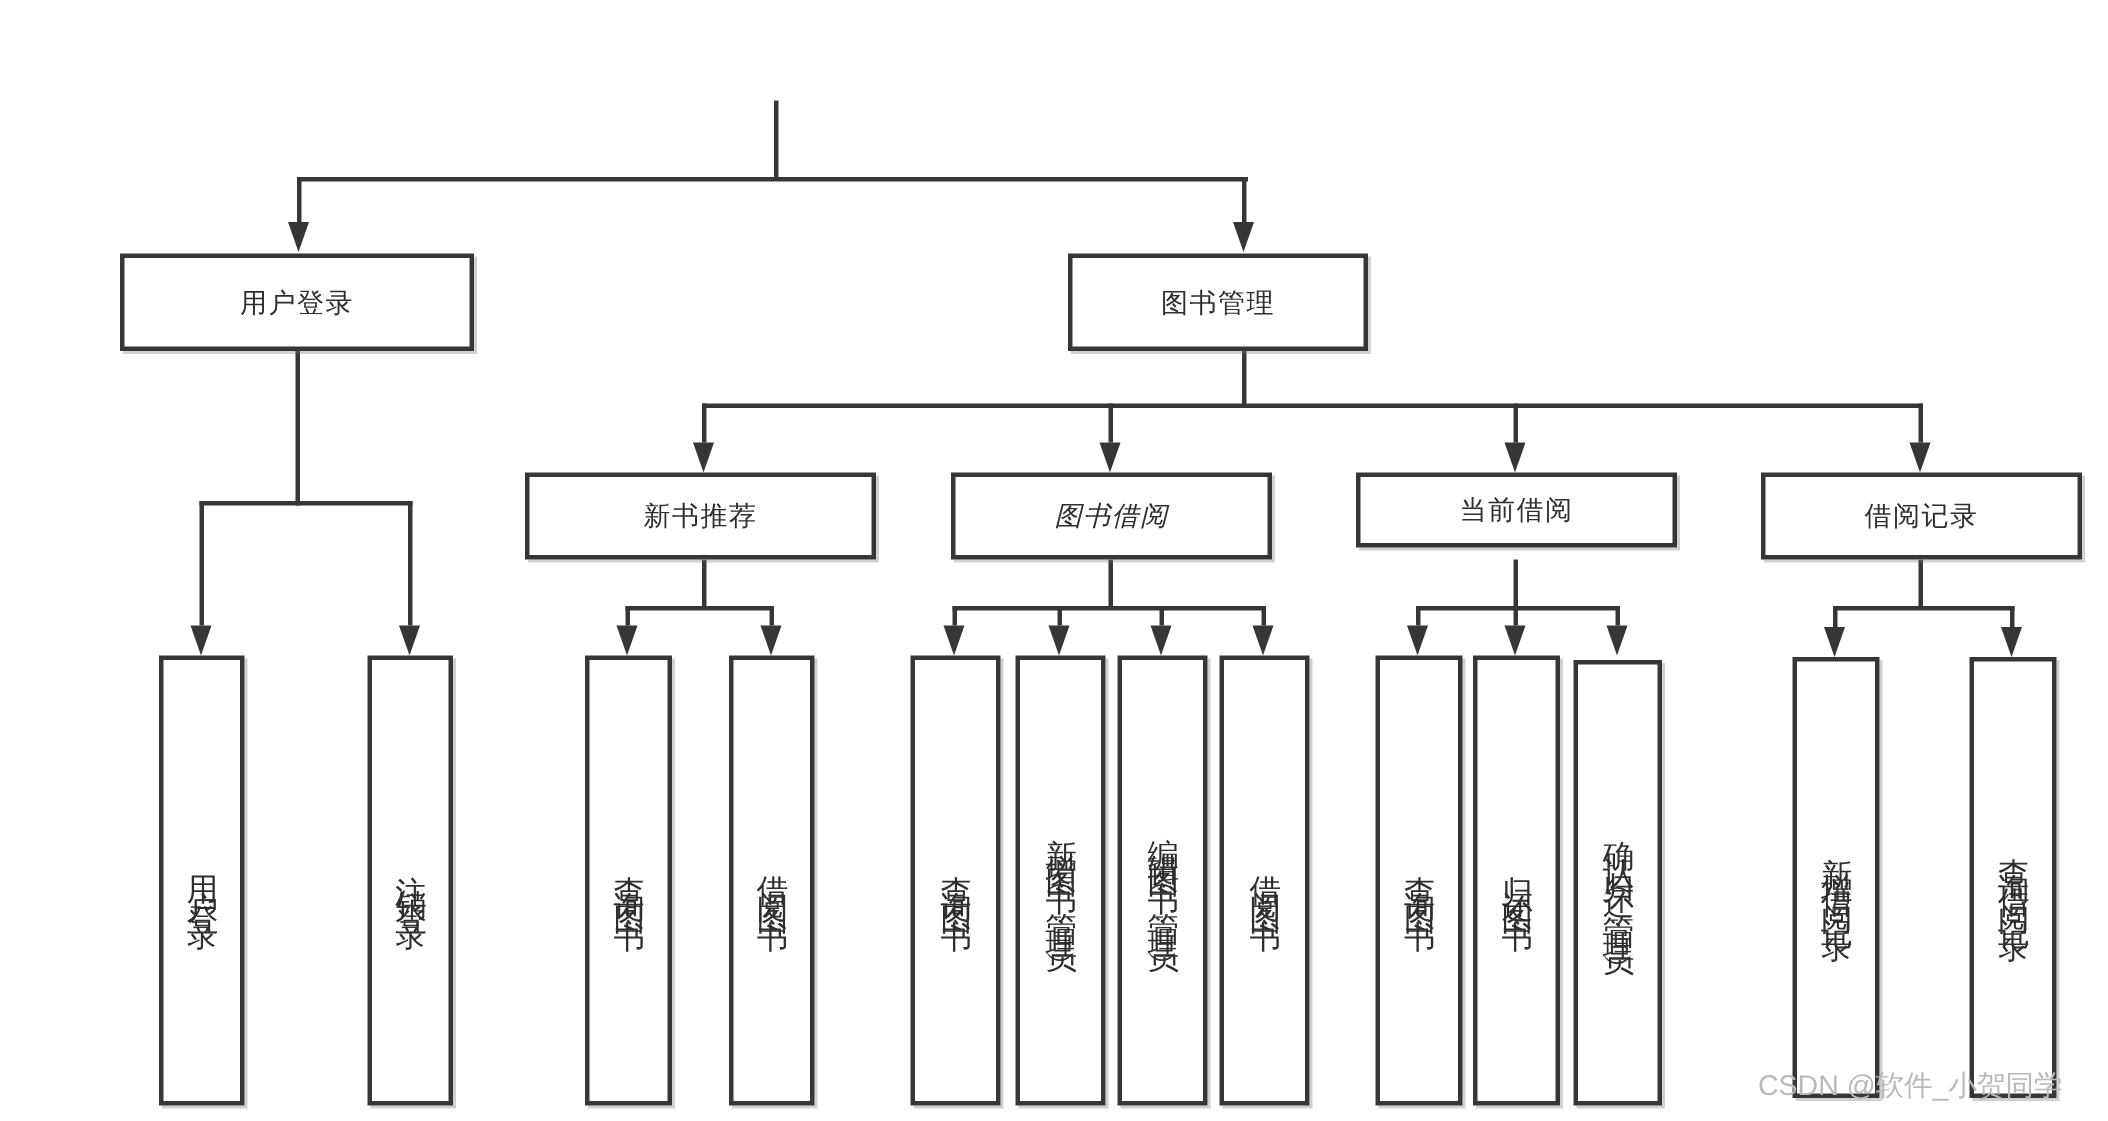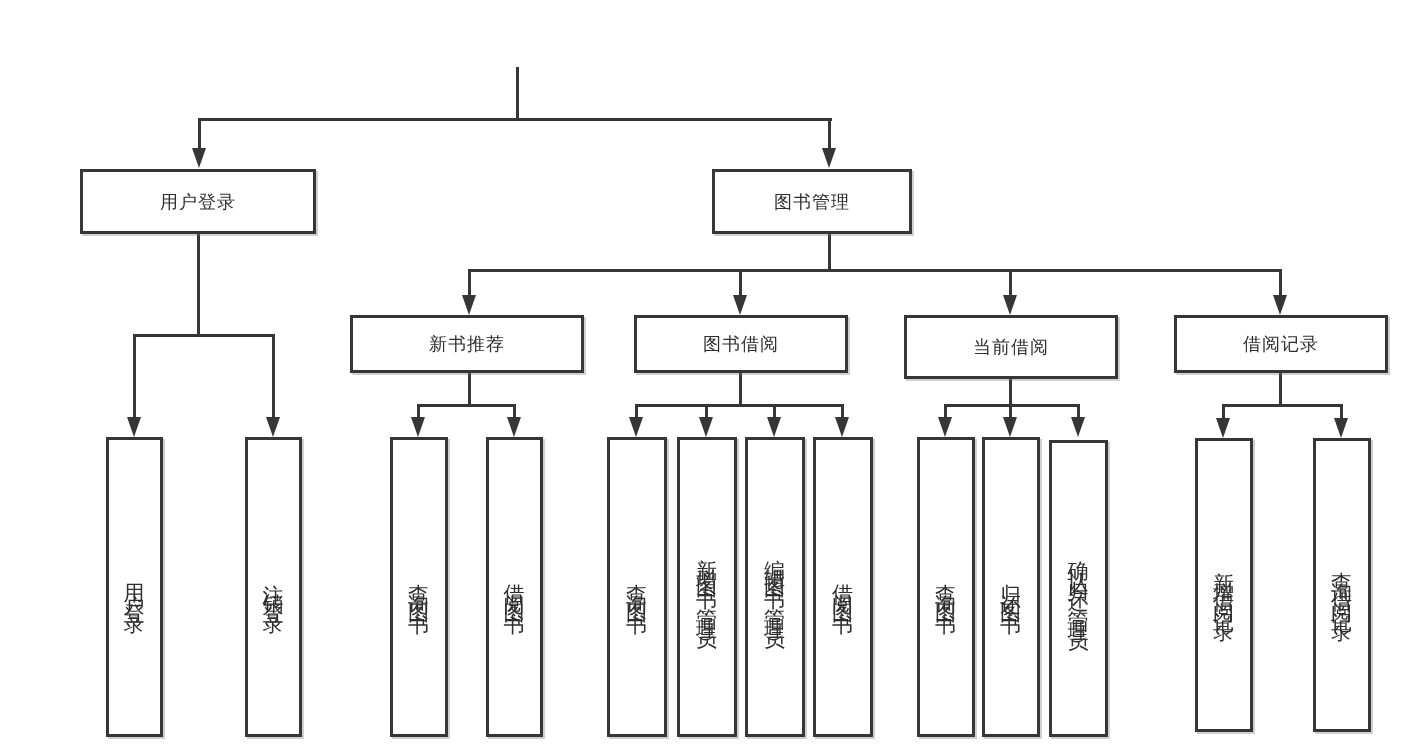--- a/index.html
+++ b/index.html
@@ -104,24 +104,24 @@
   <div class="box" style="left:80px;top:169px;width:236px;height:65px;">
     <span class="hlabel">用户登录</span>
   </div>
   <div class="box" style="left:712px;top:169px;width:200px;height:65px;">
     <span class="hlabel">图书管理</span>
   </div>
 
   <div class="box" style="left:350px;top:315px;width:234px;height:58px;">
     <span class="hlabel">新书推荐</span>
   </div>
-  <div class="box" style="left:634px;top:315px;width:214px;height:58px;">
+  <div class="box" style="left:634px;top:315px;width:214px;height:58px;font-style:italic;">
     <span class="hlabel">图书借阅</span>
   </div>
-  <div class="box" style="left:904px;top:315px;width:214px;height:64px;justify-content:center;">
+  <div class="box" style="left:904px;top:315px;width:214px;height:50px;justify-content:center;">
     <span class="hlabel">当前借阅</span>
   </div>
   <div class="box" style="left:1174px;top:315px;width:214px;height:58px;">
     <span class="hlabel">借阅记录</span>
   </div>
 
   <div class="box" style="left:106px;top:437px;width:57px;height:300px;">
     <span class="vlabel">用户登录</span>
   </div>
   <div class="box" style="left:245px;top:437px;width:57px;height:300px;">
@@ -158,14 +158,15 @@
     <span class="vlabel">确认归还（管理员）</span>
   </div>
 
   <div class="box" style="left:1195px;top:438px;width:58px;height:294px;">
     <span class="vlabel">新增借阅记录</span>
   </div>
   <div class="box" style="left:1313px;top:438px;width:58px;height:294px;">
     <span class="vlabel">查询借阅记录</span>
   </div>
 
+  <div class="watermark">CSDN @软件_小贺同学</div>
 
 </div>
 
 </body></html>

